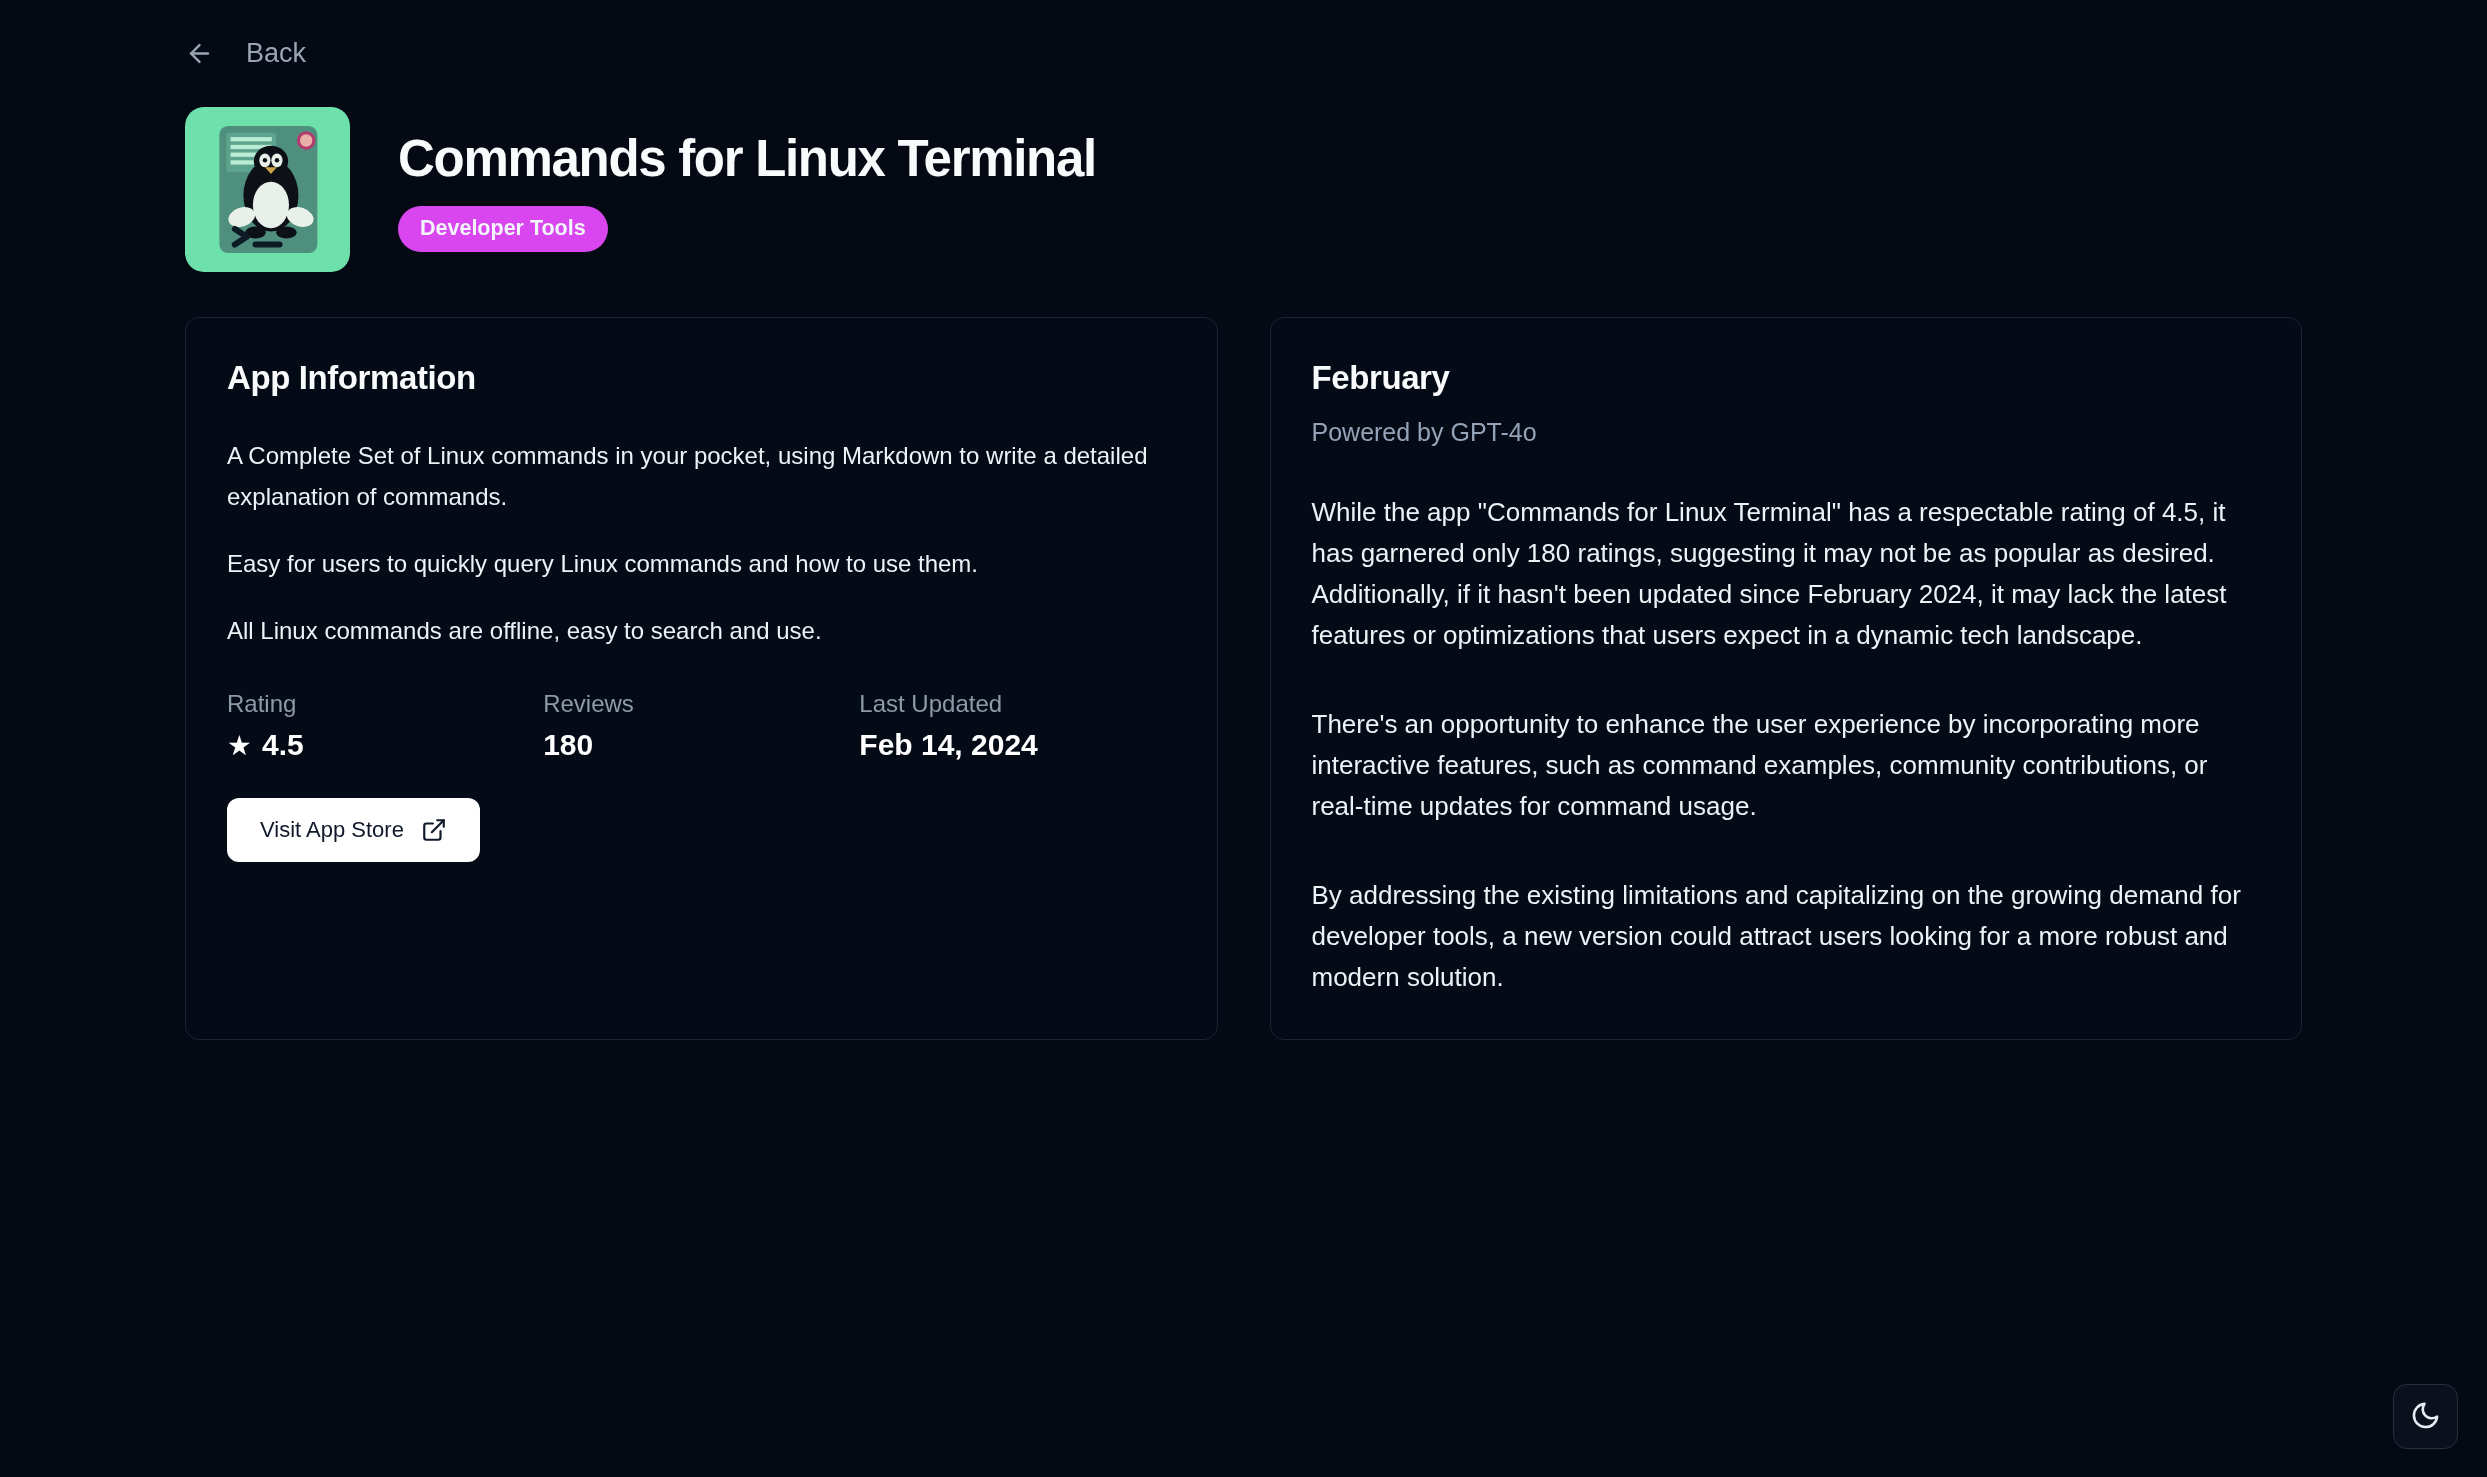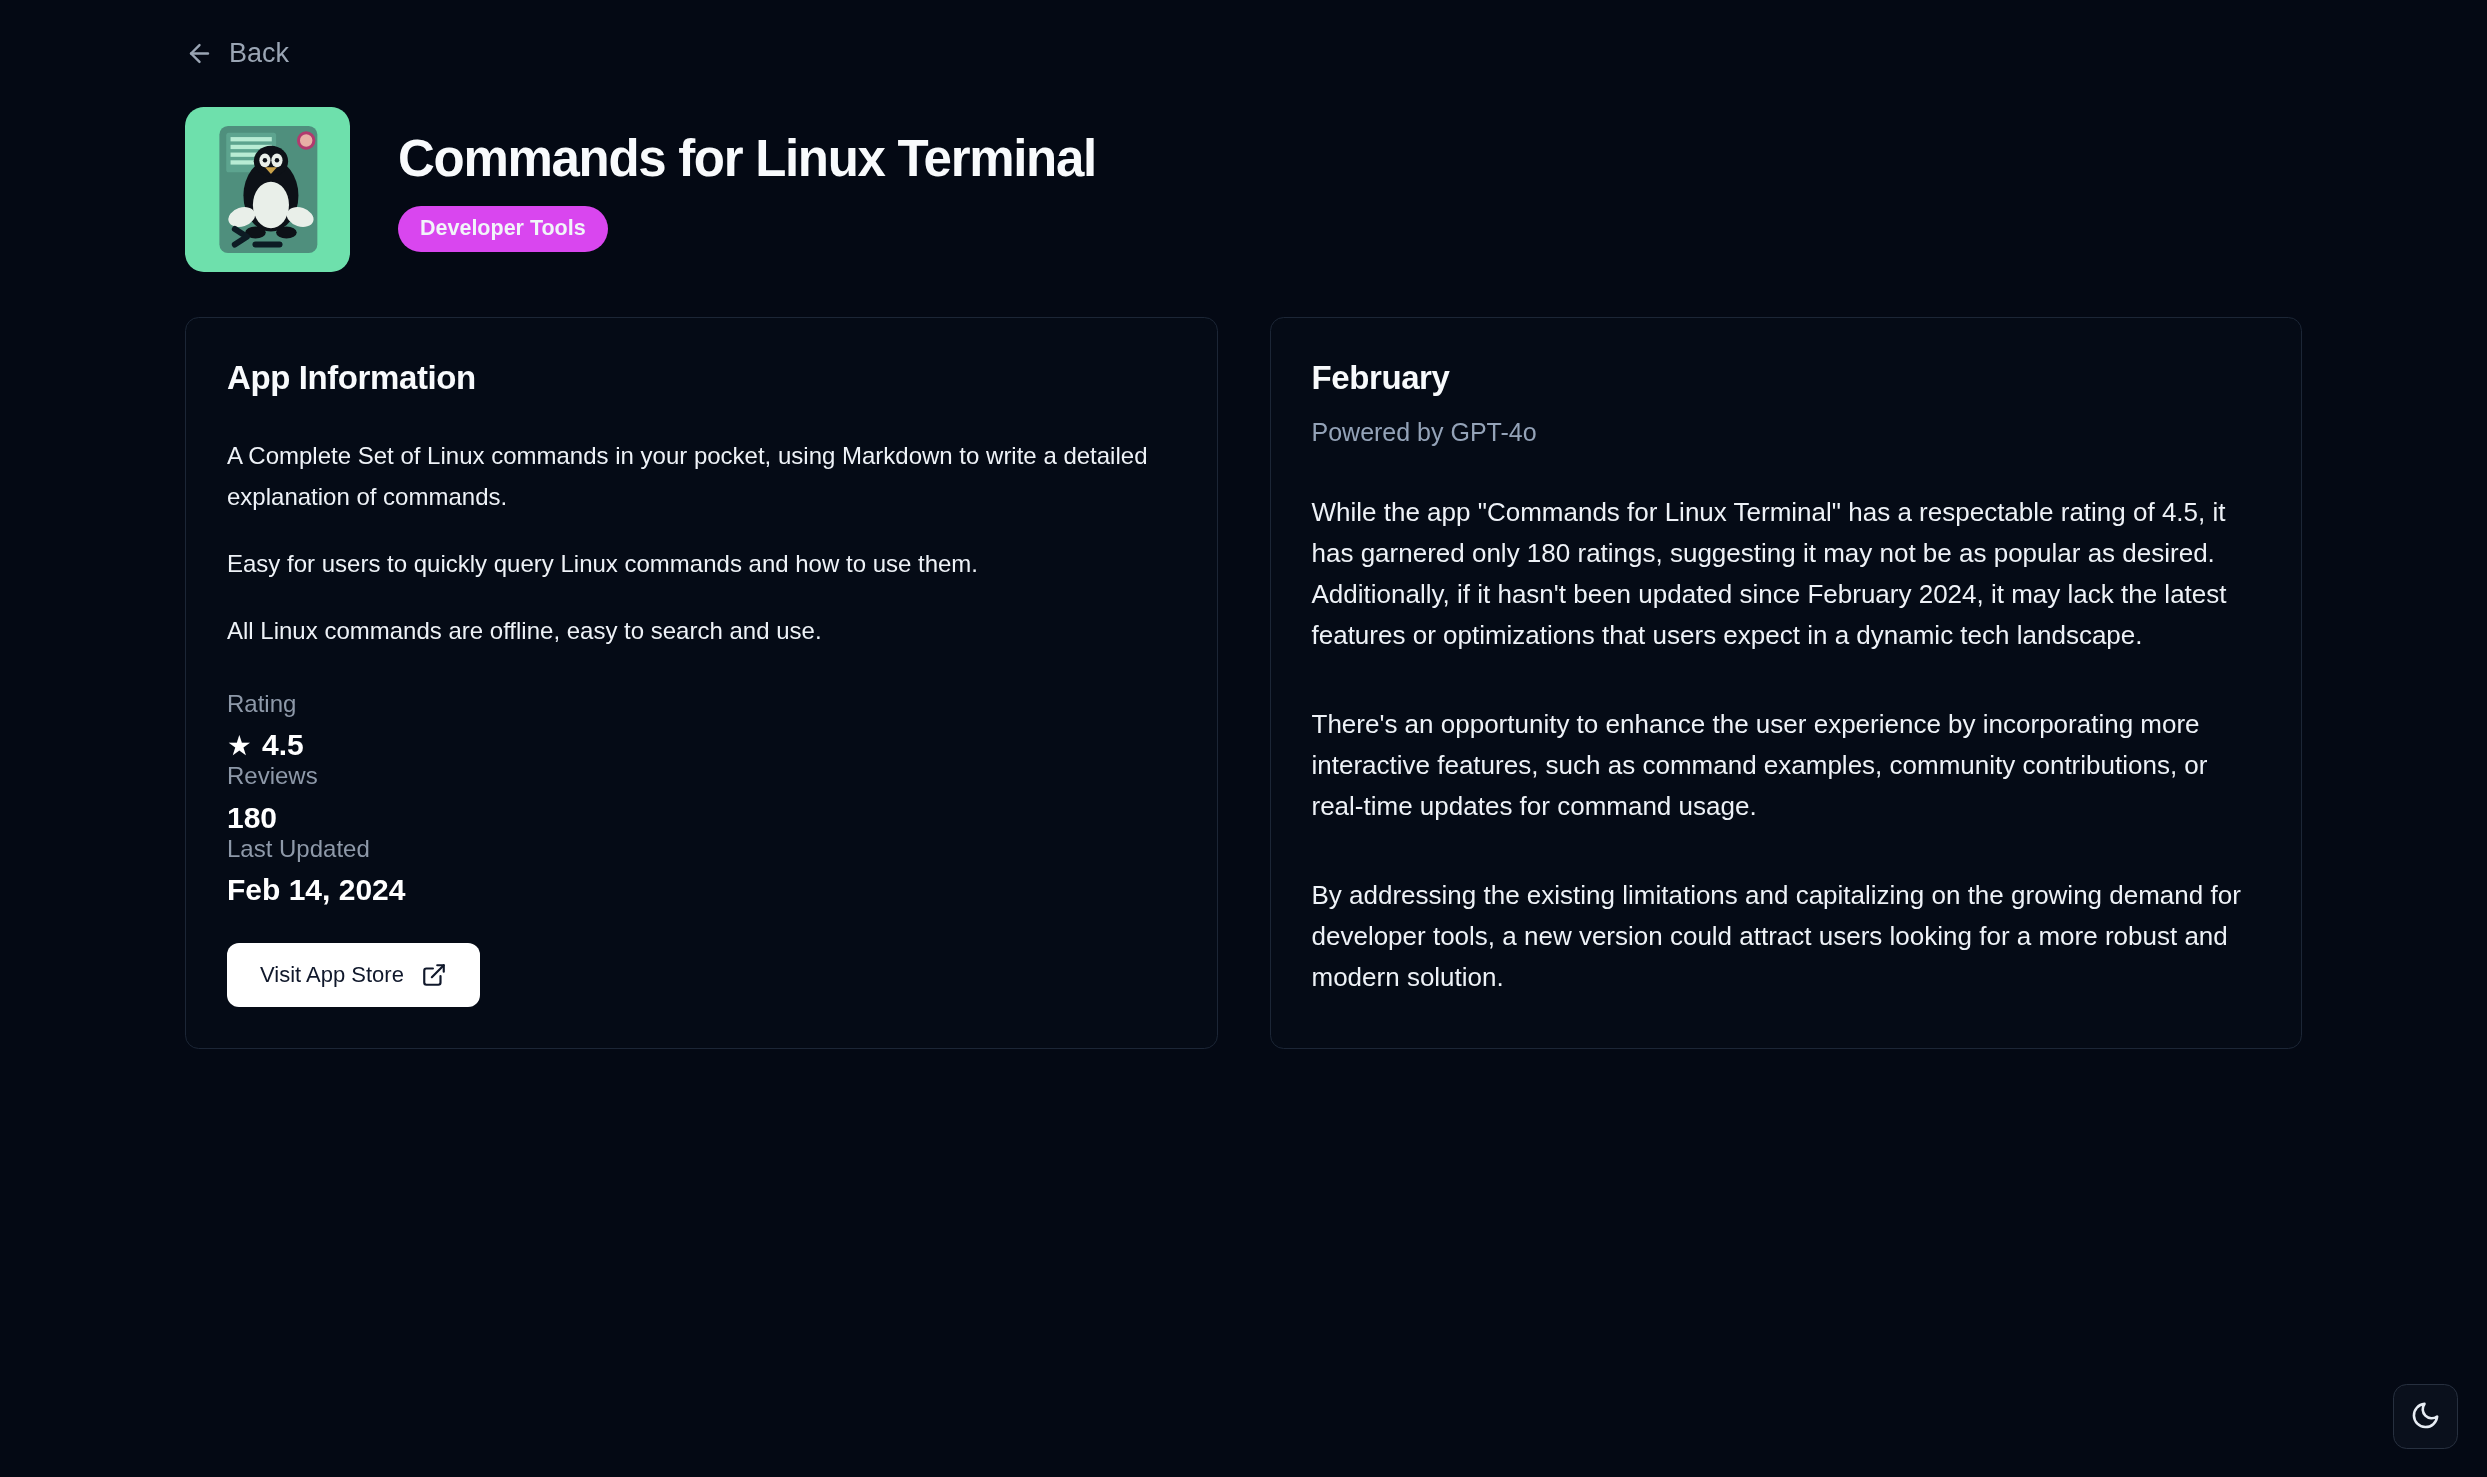--- a/index.html
+++ b/index.html
@@ -12,21 +12,21 @@
     color: #f1f5f9;
     overflow: hidden;
   }
   .page {
     padding: 38px 185px 0 185px;
   }
   
   .back-btn {
     display: inline-flex;
     align-items: center;
-    gap: 15px;
+    gap: 32px;
     color: #9aa5b4;
     font-size: 27px;
     cursor: pointer;
     background: none;
     border: none;
     font-family: inherit;
   }
   .back-btn svg { display: block; }
   
   .app-header {
@@ -96,21 +96,21 @@
   .analysis-copy p {
     font-size: 26px;
     line-height: 41px;
     color: #eef2f7;
     margin-bottom: 48px;
   }
   .analysis-copy p:last-child { margin-bottom: 0; }
   
   .meta-row {
     display: grid;
-    grid-template-columns: 1fr;
+    grid-template-columns: 1fr 1fr 1fr;
     margin-top: 39px;
   }
   .meta-label {
     font-size: 24px;
     color: #8e99a9;
   }
   .meta-value {
     margin-top: 10.3px;
     font-size: 30px;
     font-weight: 700;

